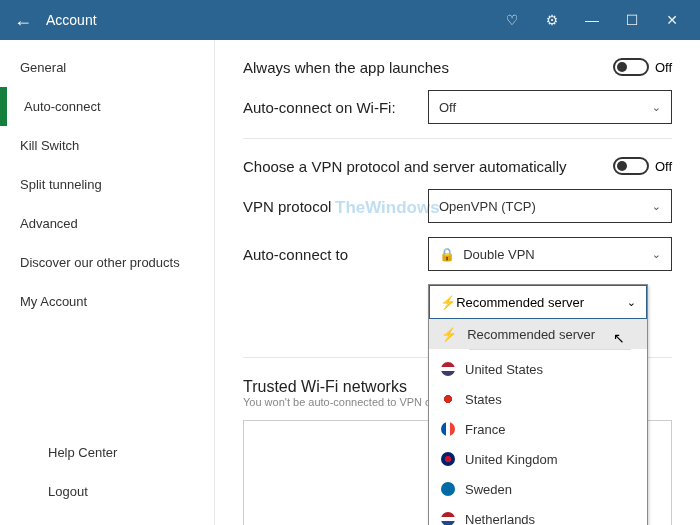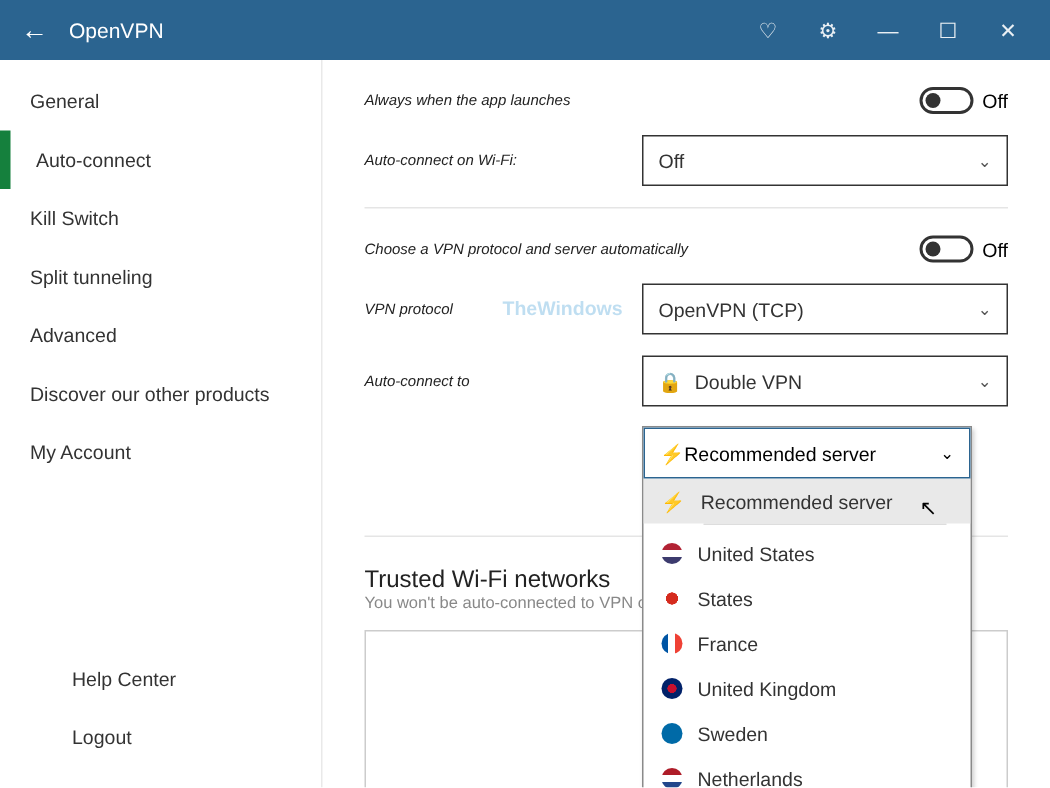--- a/index.html
+++ b/index.html
@@ -10,21 +10,21 @@
   .titlebar .spacer { flex: 1; }
   .titlebar .tbtn { width: 40px; text-align: center; font-size: 14px; opacity: .9; }
   .main { display: flex; height: 485px; }
   .sidebar { width: 215px; border-right: 1px solid #e9e9e9; display: flex; flex-direction: column; padding-top: 8px; }
   .sidebar .nav { flex: 1; }
   .sidebar .item { padding: 12px 20px; font-size: 13px; color: #333; cursor: pointer; }
   .sidebar .item.active { font-weight: 400; border-left: 7px solid #15803d; padding-left: 17px; }
   .sidebar .bottom { padding-bottom: 14px; margin-left: 28px; }
   .content { flex: 1; padding: 18px 28px 0 28px; overflow: hidden; position: relative; }
   .row { display: flex; align-items: center; margin-bottom: 14px; }
-  .row .label { font-size: 10px; color: #222; width: 185px; font-style: italic; }
+  .row .label { font-size: 15px; color: #222; width: 185px; }
   .row.full .label { flex: 1; width: auto; }
   .toggle { width: 36px; height: 18px; border: 2px solid #333; border-radius: 10px; position: relative; margin-right: 6px; }
   .toggle::after { content: ""; position: absolute; left: 2px; top: 2px; width: 10px; height: 10px; border-radius: 50%; background: #333; }
   .toggle-lbl { font-size: 13px; }
   .select { border: 1.5px solid #333; height: 34px; display: flex; align-items: center; padding: 0 10px; font-size: 13px; color: #333; flex: 1; position: relative; }
   .select .chev { position: absolute; right: 10px; font-size: 11px; color: #555; }
   .select .icon { margin-right: 8px; font-size: 13px; color: #555; }
   .sep { height: 1px; background: #e5e5e5; margin: 6px 0 18px 0; }
   .section-title { font-size: 16px; color: #222; margin-top: 20px; }
   .section-sub { font-size: 11px; color: #888; margin-bottom: 12px; }
@@ -32,28 +32,28 @@
   .dropdown { position: absolute; left: 213px; top: 244px; width: 220px; border: 1px solid #8a8a8a; background: #fff; box-shadow: 1px 2px 3px rgba(0,0,0,.2); z-index: 10; }
   .dd-header { border: 1.5px solid #2b6490; height: 34px; display: flex; align-items: center; padding: 0 10px; font-size: 13px; background:#fff; position: relative;}
   .dd-header .chev { position: absolute; right: 10px; font-size: 11px; }
   .dd-list { max-height: 230px; overflow-y: auto; }
   .dd-item { height: 30px; display: flex; align-items: center; padding: 0 12px; font-size: 13px; color: #333; }
   .dd-item.sel { background: #e9e9e9; }
   .dd-item.sel::after { content: ""; }
   .dd-sep { height: 1px; background: #ddd; margin: 0 16px 4px 40px; }
   .flag { width: 14px; height: 14px; border-radius: 50%; margin-right: 10px; display: inline-block; flex-shrink:0; }
   .cursor { position: absolute; left: 398px; top: 290px; font-size: 14px; color:#000; z-index:20; }
-  .wmark { position:absolute; left:120px; top:158px; font-size:13px; color:#4aa2d8; opacity:.35; font-weight:600; pointer-events:none; }
+  .wmark { position:absolute; left:120px; top:158px; font-size:17px; color:#4aa2d8; opacity:.35; font-weight:600; pointer-events:none; }
 </style>
 </head>
 <body>
 
 <div class="titlebar">
   <div class="back">←</div>
-  <div class="title">OpenVPN</div>
+  <div class="title">Account</div>
   <div class="spacer"></div>
   <div class="tbtn">♡</div>
   <div class="tbtn">⚙</div>
   <div class="tbtn">—</div>
   <div class="tbtn">☐</div>
   <div class="tbtn">✕</div>
 </div>
 
 <div class="main">
   <div class="sidebar">

